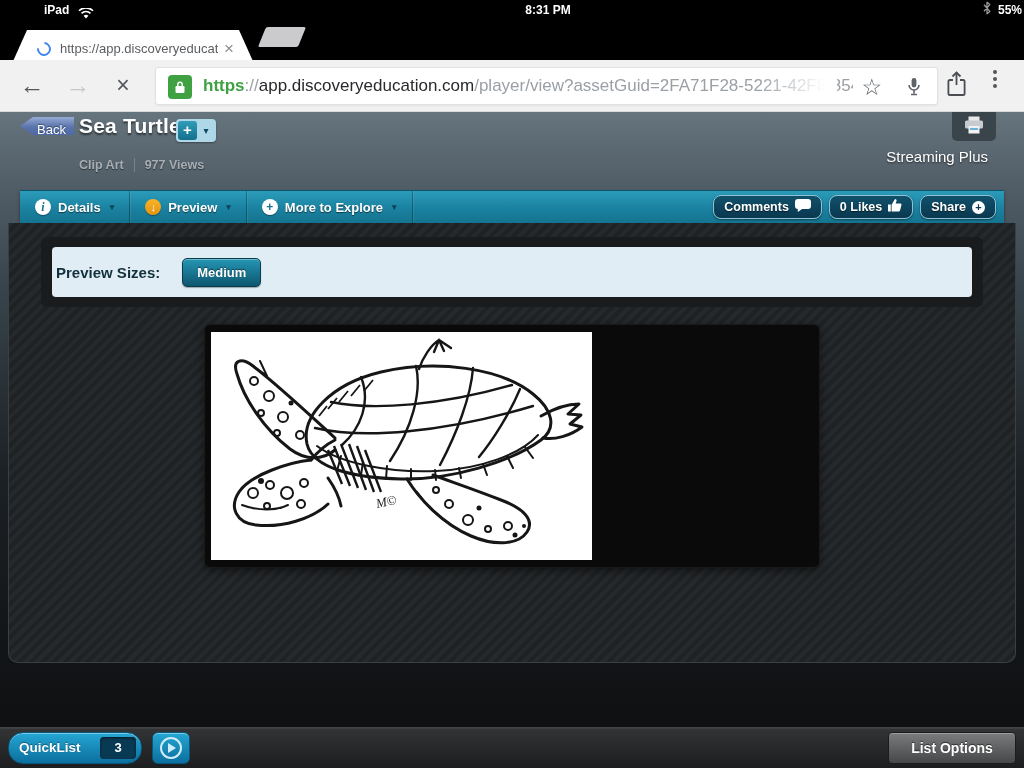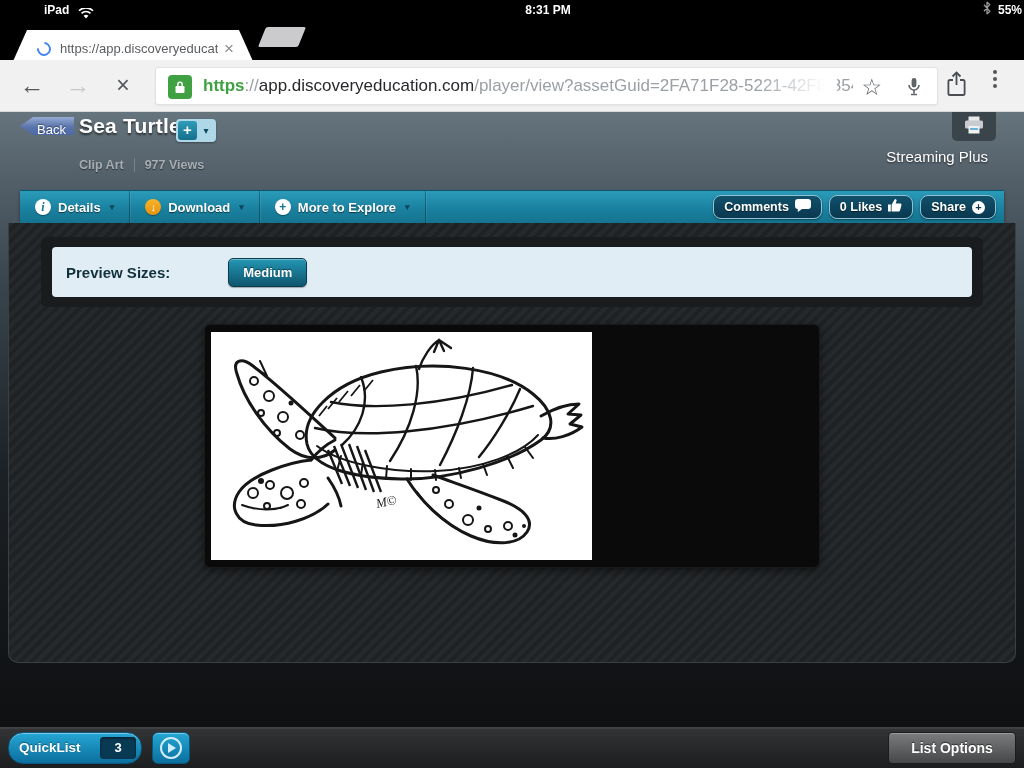--- a/index.html
+++ b/index.html
@@ -140,21 +140,21 @@
 
   
   #content-panel {
     position:absolute; top:223px; left:8px; width:1008px; height:440px;
     background:repeating-linear-gradient(135deg, #26292b 0px, #26292b 4px, #1f2224 4px, #1f2224 8px);
     border:1px solid #3d4043; border-top:none; border-radius:0 0 10px 10px;
   }
   .preview-wrap { position:absolute; left:32px; right:32px; top:14px; height:70px; background:#191b1d; border-radius:6px; }
   .preview-inner {
     position:absolute; left:11px; right:11px; top:10px; bottom:10px; background:#e0edf4; border-radius:4px;
-    display:flex; align-items:center; padding-left:14px;gap:36px;
+    display:flex; align-items:center; padding-left:4px;
   }
   .preview-label { font-size:15px; font-weight:bold; color:#13303d; }
   .size-btn {
     margin-left:22px; padding:6px 14px; border-radius:5px;
     background:linear-gradient(#2496b4, #0e566f); border:1px solid #093c4d;
     color:#fff; font-size:13px; font-weight:bold; text-shadow:0 -1px 1px rgba(0,0,0,.5);
     box-shadow:inset 0 1px 0 rgba(255,255,255,.35), 0 1px 1px rgba(0,0,0,.3);
   }
   #player {
     position:absolute; left:50%; margin-left:-307px; top:102px; width:614px; height:242px;
@@ -306,21 +306,21 @@
 </div>
 
 <div id="action-bar">
   <div class="ab-item">
     <span class="round-ico info">i</span>
     <span>Details</span>
     <span class="ab-caret">▾</span>
   </div>
   <div class="ab-item">
     <span class="round-ico orange">↓</span>
-    <span>Download</span>
+    <span>Preview</span>
     <span class="ab-caret">▾</span>
   </div>
   <div class="ab-item">
     <span class="round-ico">+</span>
     <span>More to Explore</span>
     <span class="ab-caret">▾</span>
   </div>
   <div class="ab-right">
     <div class="pill-btn">
       <span>Comments</span>

